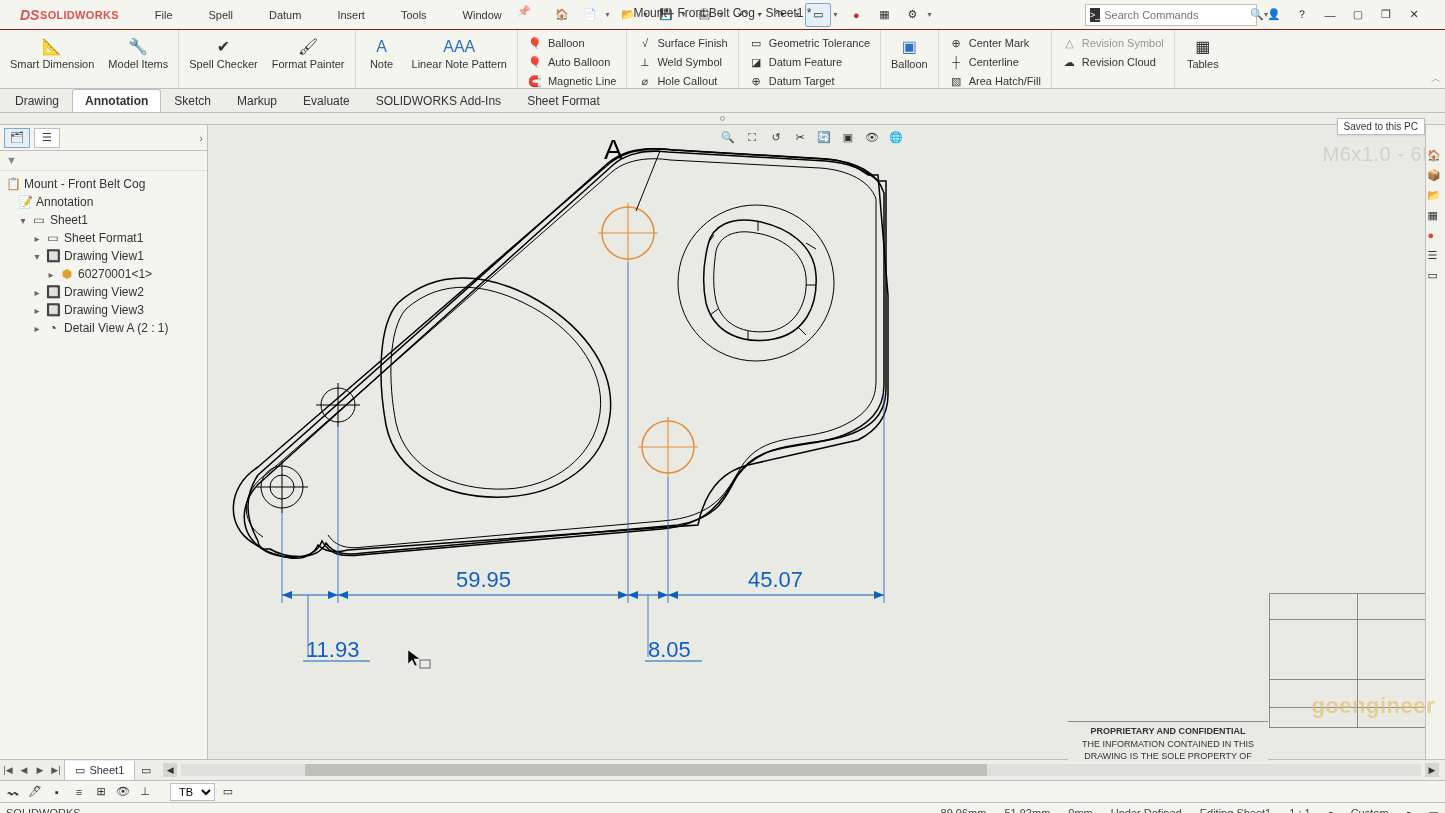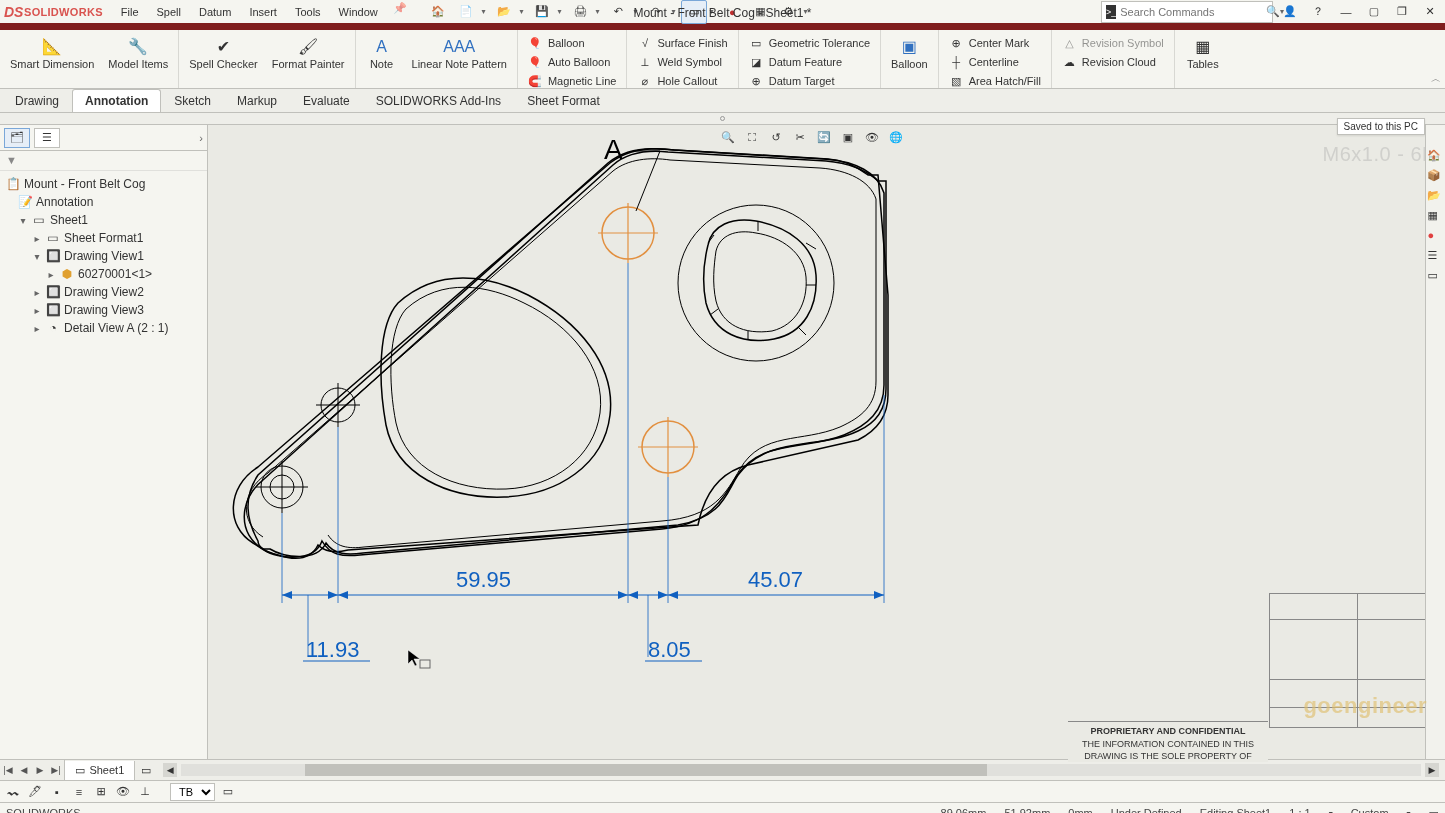--- a/index.html
+++ b/index.html
@@ -1,24 +1,24 @@
 <!DOCTYPE html>
 <html><head>
 <meta charset="utf-8">
 <style>
 * { margin: 0; padding: 0; box-sizing: border-box; font-family: "Segoe UI", Tahoma, sans-serif; }
 body { width: 1445px; height: 813px; background: #e8e8e3; overflow: hidden; font-size: 11px; color: #333; }
 
 
-.menubar { height: 30px; background: #f5f5f0; display: flex; align-items: center; padding: 0 4px; border-bottom: 7px solid #7f1d1d; }
+.menubar { height: 30px; background: #f5f5f0; display: flex; align-items: center; padding: 0 20px; border-bottom: 1px solid #7f1d1d; }
 .logo { display: flex; align-items: center; gap: 4px; margin-right: 10px; }
 .logo-icon { width: 16px; height: 16px; color: #d9534f; font-style: italic; font-weight: bold; font-size: 14px; }
 .logo-text { font-size: 11px; font-weight: 600; color: #d9534f; letter-spacing: .3px;}
 .menus { display: flex; gap: 2px; }
-.menu-item { padding: 4px 8px; cursor: pointer; }
+.menu-item { padding: 4px 8px; cursor: pointer; margin-left: 18px; }
 .pin-icon { margin-left: 6px; opacity: .5; }
 .qat { display: flex; align-items: center; gap: 2px; margin-left: 18px; }
 .qat-btn { width: 26px; height: 24px; display: flex; align-items: center; justify-content: center; cursor: pointer; border-radius: 2px; }
 .qat-drop { width: 8px; font-size: 8px; color: #666; }
 .title-center { position:absolute; left:50%; transform:translateX(-50%); top: 6px; font-size: 12px; color:#333;}
 .search-right { margin-left: auto; display:flex; align-items:center; gap:6px;}
 .search-box { display:flex; align-items:center; background:#fff; border:1px solid #c0c0bb; height:22px; width:172px; padding:0 4px;}
 .search-box .sq { width:14px; height:14px; background:#333; color:#fff; font-size:9px; display:flex;align-items:center;justify-content:center;}
 .search-box input { flex:1; border:none; outline:none; font-size:11px; padding:0 4px;}
 .win-btn { width:22px; height:22px; display:flex; align-items:center; justify-content:center; cursor:pointer;}
@@ -88,21 +88,21 @@
 .sheet-add { width:22px; display:flex;align-items:center;justify-content:center; cursor:pointer;}
 .hscrollbar { flex:1; display:flex; align-items:center; padding:0 6px;}
 .hsb-track { flex:1; height:12px; background:#e0e0dc; margin:0 4px; position:relative;}
 .hsb-thumb { position:absolute; left:10%; width:55%; height:100%; background:#c0c0bb;}
 .hsb-arrow { width:14px; height:14px; background:#d6d6d1; display:flex;align-items:center;justify-content:center; font-size:9px;}
 
 
 .quick-toolbar { height:22px; background:#f5f5f0; border-top:1px solid #c0c0bb; display:flex; align-items:center; padding:0 4px; gap:4px;}
 .qt-btn { width:18px; height:18px; display:flex; align-items:center;justify-content:center; cursor:pointer;}
 .qt-select { height:18px; border:1px solid #c0c0bb; font-size:11px; padding:0 4px; background:#fff;}
-.watermark { position:absolute; right:18px; bottom:40px; font-size:22px; color:#e0c070; font-weight:600; letter-spacing:.5px; opacity:.65;}
+.watermark { position:absolute; right:10px; bottom:40px; font-size:22px; color:#e0c070; font-weight:600; letter-spacing:.5px; opacity:.65;}
 
 
 .statusbar { height:21px; background:#f5f5f0; border-top:1px solid #c0c0bb; display:flex; align-items:center; padding:0 6px; font-size:11px; color:#444;}
 .statusbar .sr { margin-left:auto; display:flex; gap:18px; align-items:center;}
 
 svg .dim-line { stroke:#1060c0; stroke-width:1;}
 svg .ext-line { stroke:#1060c0; stroke-width:0.8;}
 svg .part { stroke:#000; stroke-width:1.5; fill:none;}
 svg .part-thin { stroke:#000; stroke-width:1; fill:none;}
 svg .hole { stroke:#e29040; stroke-width:1.5; fill:none;}

